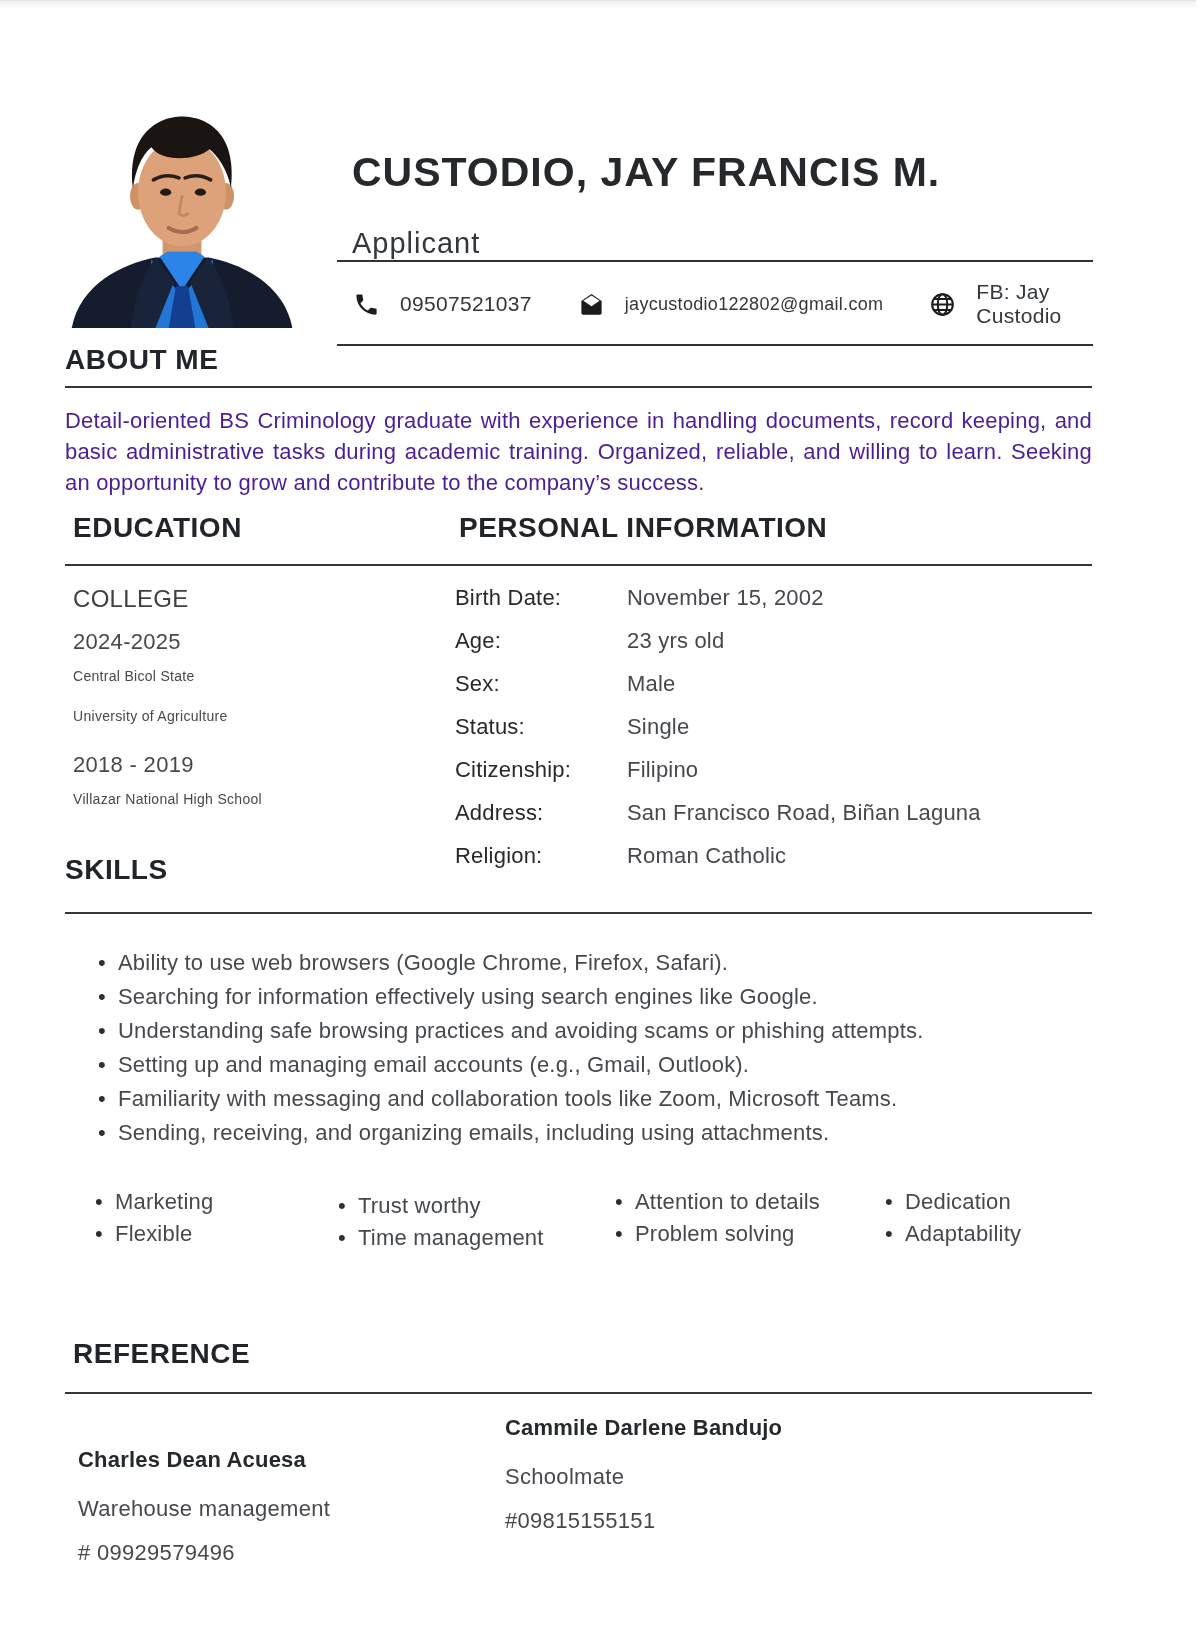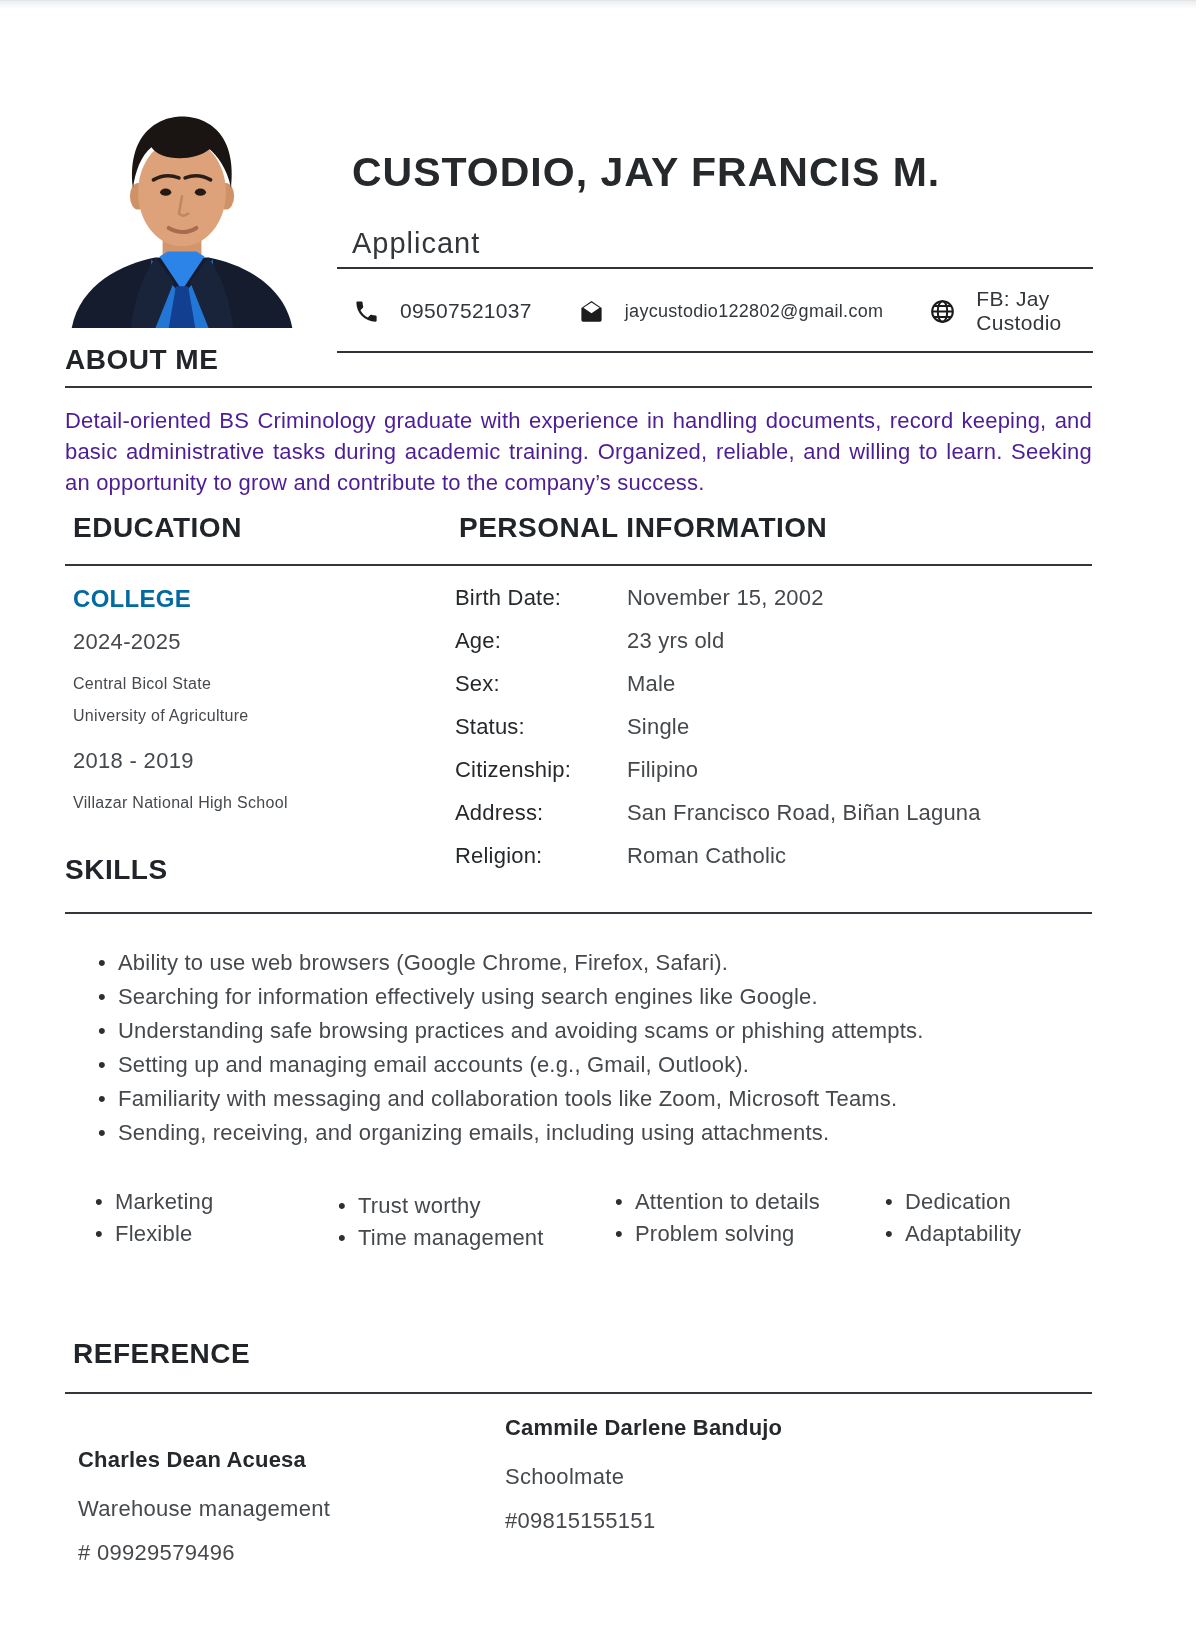--- a/index.html
+++ b/index.html
@@ -20,21 +20,21 @@
   
   .photo { position:absolute; left:62px; top:88px; width:238px; height:240px; }
   .photo svg { width:100%; height:100%; display:block; }
 
   .header-block { position:absolute; left:337px; top:152px; width:756px; }
   .name {
     font-size:41px; font-weight:bold; color:#26292c;
     letter-spacing:1px; line-height:1; padding-left:15px;
   }
   .subtitle {
-    margin-top:34px; padding-left:15px; padding-bottom:7px;
+    margin-top:34px; padding-left:15px; 
     font-size:29px; color:#33373b; letter-spacing:1px;
     border-bottom:2px solid #2f3337;
   }
   .contact-row {
     display:flex; align-items:center; gap:46px;
     padding:18px 0 16px 16px;
     border-bottom:2px solid #2f3337;
   }
   .contact-item { display:flex; align-items:center; gap:20px; }
   .contact-item .cicon { width:27px; height:27px; flex:0 0 auto; }
@@ -60,25 +60,25 @@
   
   .sec-cols { position:absolute; left:65px; top:514px; width:1027px; }
   .cols-heads { display:flex; }
   .cols-heads .h2.edu { margin-left:8px; width:382px; flex:0 0 auto; }
   .cols-heads .h2.pi  { margin-left:4px; }
   .sec-cols .rule { margin-top:22px; }
   .cols-body { display:flex; }
   .edu-col { flex:0 0 auto; width:360px; margin-left:8px; }
   .pi-col  { flex:1 1 auto; margin-left:22px; }
 
-  .edu-level { font-size:24px; font-weight:bold; color:#0369a1; letter-spacing:0.3px; }
+  .edu-level { font-size:24px; font-weight:normal; color:#404040; letter-spacing:0.3px; }
   .edu-level.first { margin-top:19px; }
   .edu-level.second { margin-top:40px; }
   .edu-years { margin-top:16px; font-size:22px; color:#45494d; letter-spacing:0.3px; }
-  .edu-school { margin-top:13px; font-size:16px; line-height:32px; color:#45494d;
+  .edu-school { margin-top:1px; font-size:14px; line-height:40px; color:#45494d;
                 letter-spacing:0.3px; white-space:pre-line; }
 
   .pi-rows { margin-top:19px; }
   .pi-row { display:flex; margin-bottom:17px; line-height:26px; }
   .pi-label { flex:0 0 172px; font-size:22px; font-weight:normal; color:#26292c; letter-spacing:0.2px; }
   .pi-value { font-size:22px; color:#45494d; letter-spacing:0.2px; }
 
   
   .sec-skills { position:absolute; left:65px; top:856px; width:1027px; }
   .sec-skills .rule { margin-top:28px; }

